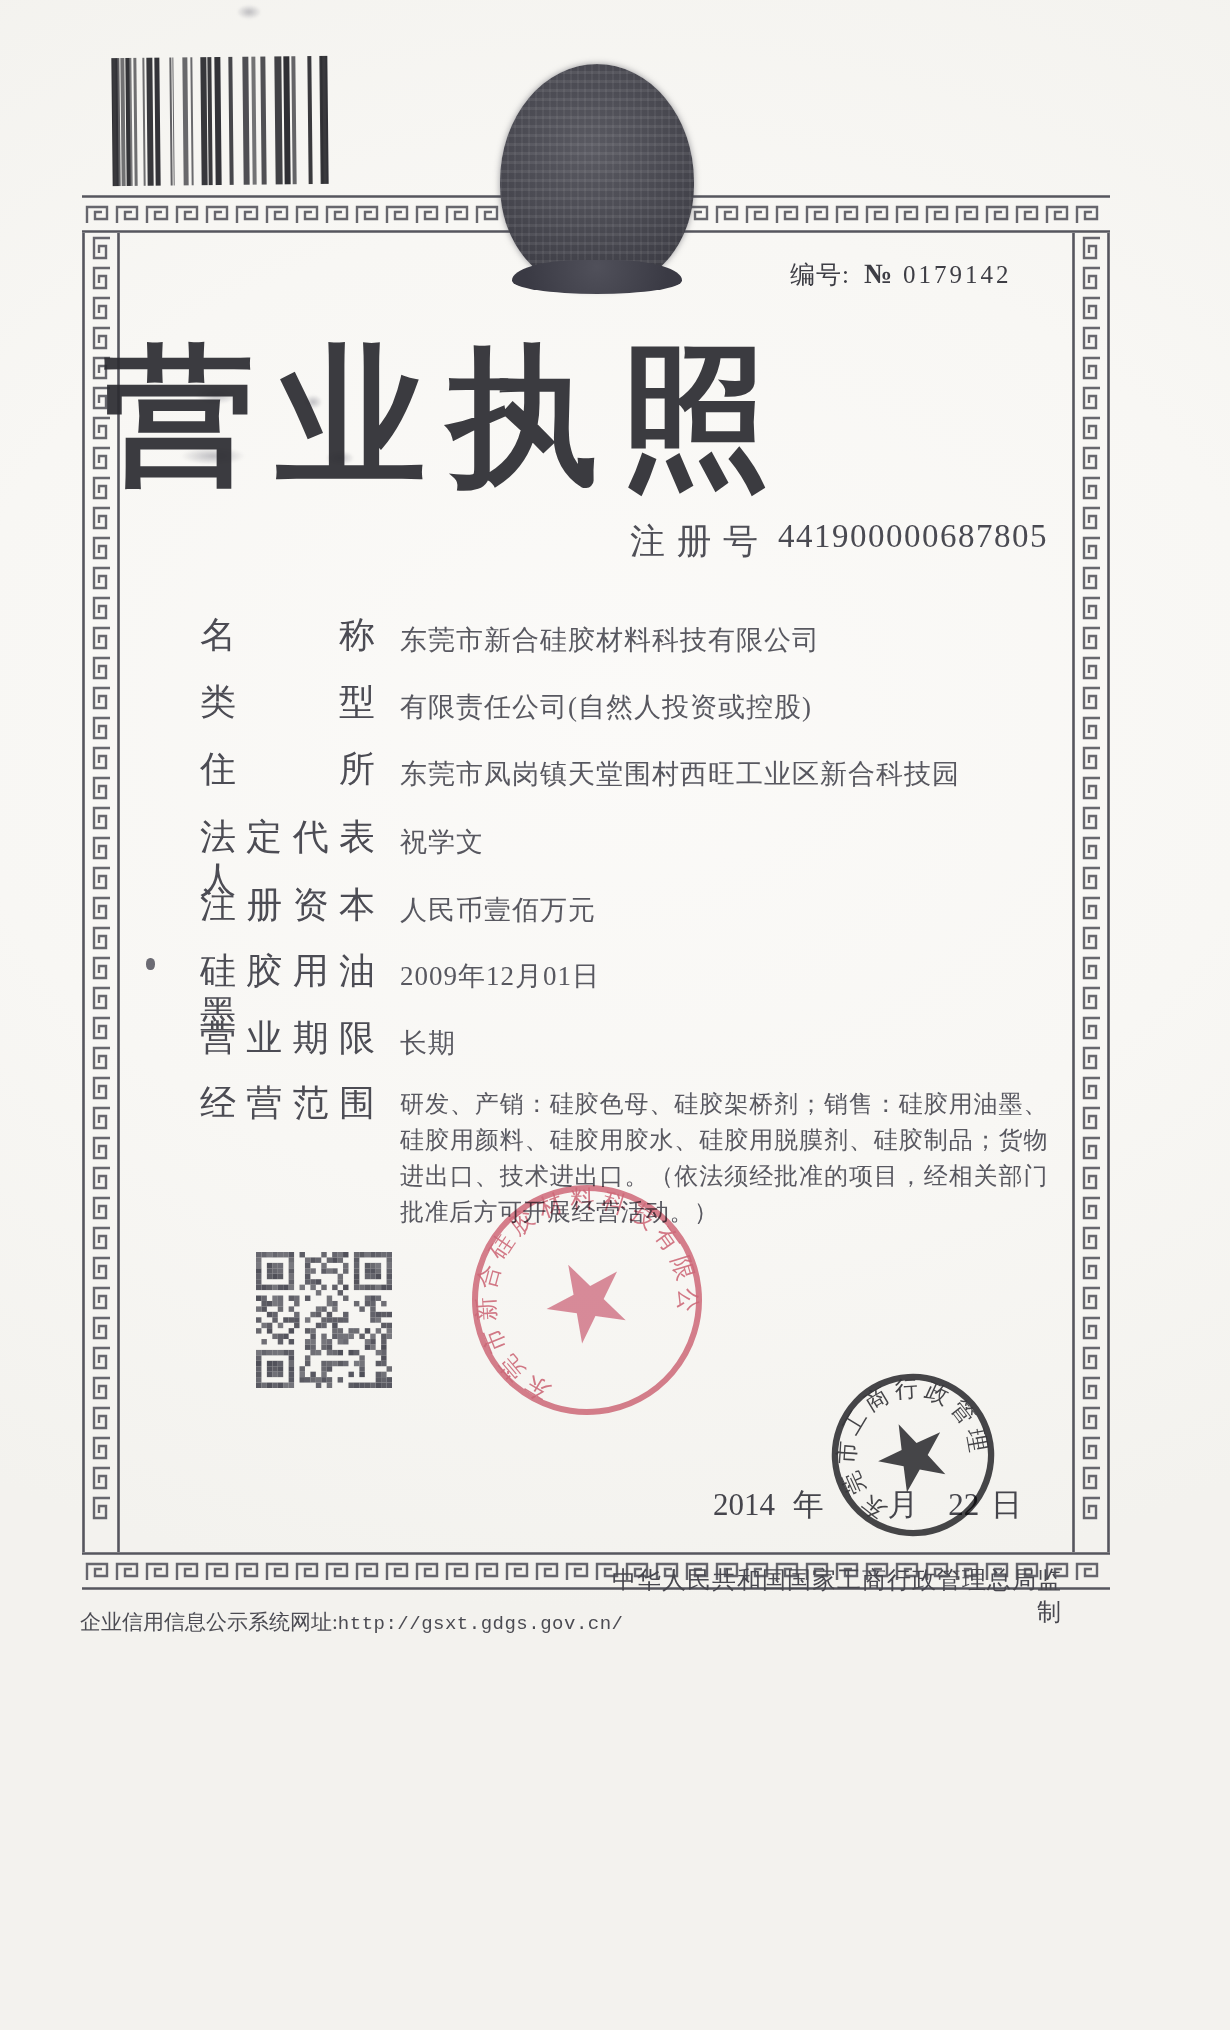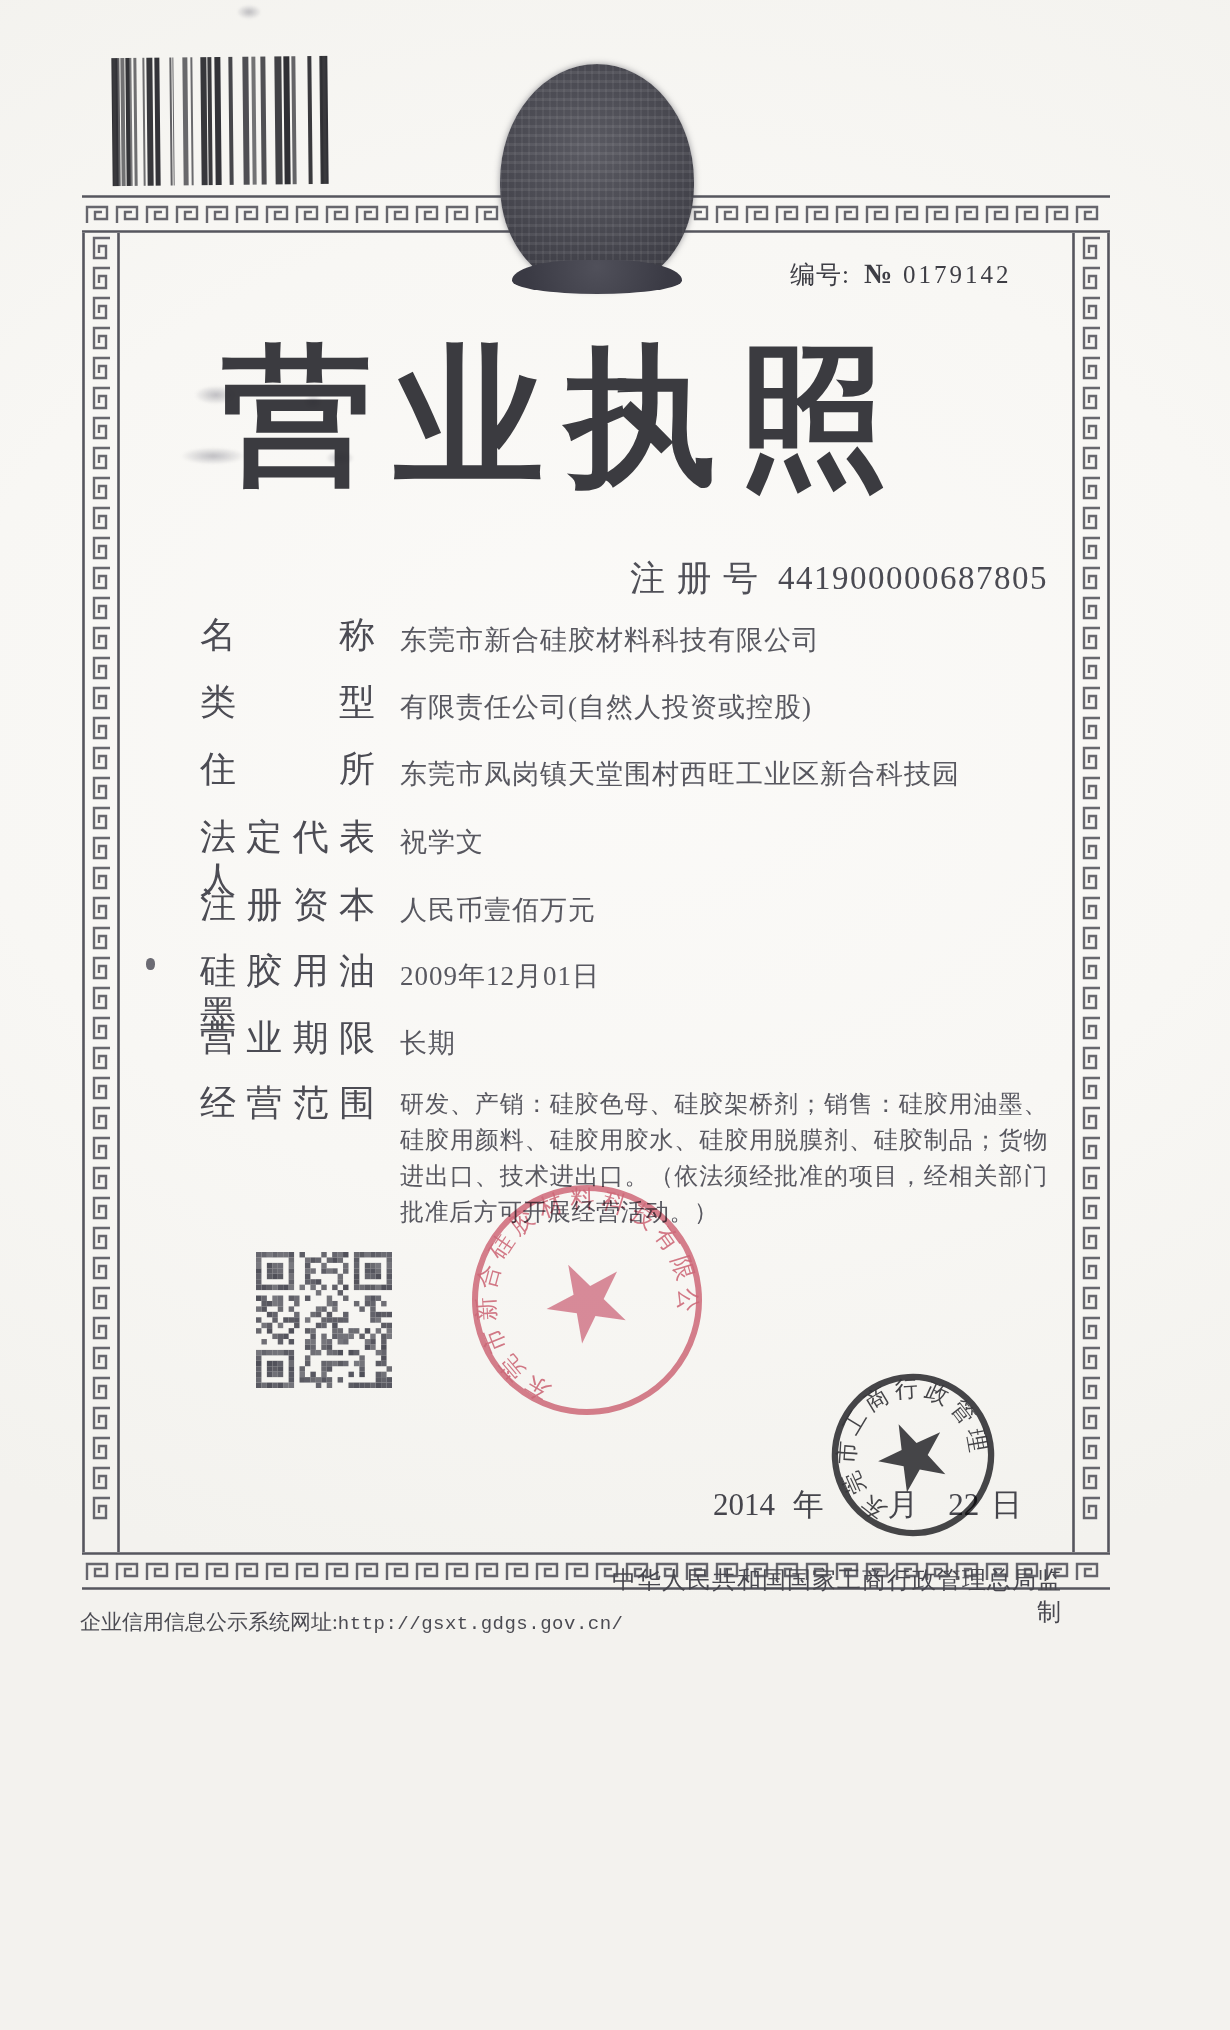--- a/index.html
+++ b/index.html
@@ -29,26 +29,26 @@
   .emblem::after{content:"";position:absolute;left:6%;bottom:-4px;width:88%;height:34px;
           border-radius:40% 40% 50% 50%/60% 60% 40% 40%;
           background:radial-gradient(circle at 50% 20%, #50505a 0%, #3a3a44 80%);}
 
   
   .serial{position:absolute;left:790px;top:258px;font-size:25px;color:#3e3e45;
           letter-spacing:1px;white-space:nowrap;}
   .serial .no-sign{font-weight:bold;font-size:28px;margin:0 10px 0 14px;}
   .serial .digits{letter-spacing:3px;}
 
-  .doc-title{position:absolute;left:82px;top:334px;width:828px;text-align:right;
+  .doc-title{position:absolute;left:82px;top:334px;width:828px;text-align:left;
              font-family:"DejaVu Sans","Liberation Sans",sans-serif;font-weight:900;
              font-size:150px;line-height:1.1;letter-spacing:22px;padding-left:22px;
              color:rgba(44,44,50,.93);box-sizing:border-box;filter:blur(.3px);}
 
-  .regline{position:absolute;left:630px;top:555px;display:flex;align-items:center;}
+  .regline{position:absolute;left:630px;top:518px;display:flex;align-items:flex-start;}
   .regline .rlabel{width:128px;font-size:35px;color:#505058;text-align:justify;text-align-last:justify;}
   .regline .rno{margin-left:20px;font-size:33px;letter-spacing:1.5px;color:#4a4a52;}
 
   
   .frow{position:absolute;left:200px;width:880px;display:flex;align-items:flex-start;}
   .flabel{flex:none;width:175px;font-size:36px;line-height:1.2;color:#4c4c54;
           text-align:justify;text-align-last:justify;}
   .fvalue{margin-left:25px;margin-top:8px;font-size:27px;color:#585860;letter-spacing:1px;}
   .fvalue.small{font-size:24px;letter-spacing:.5px;line-height:36px;width:648px;margin-top:4px;
                 text-align:justify;}

